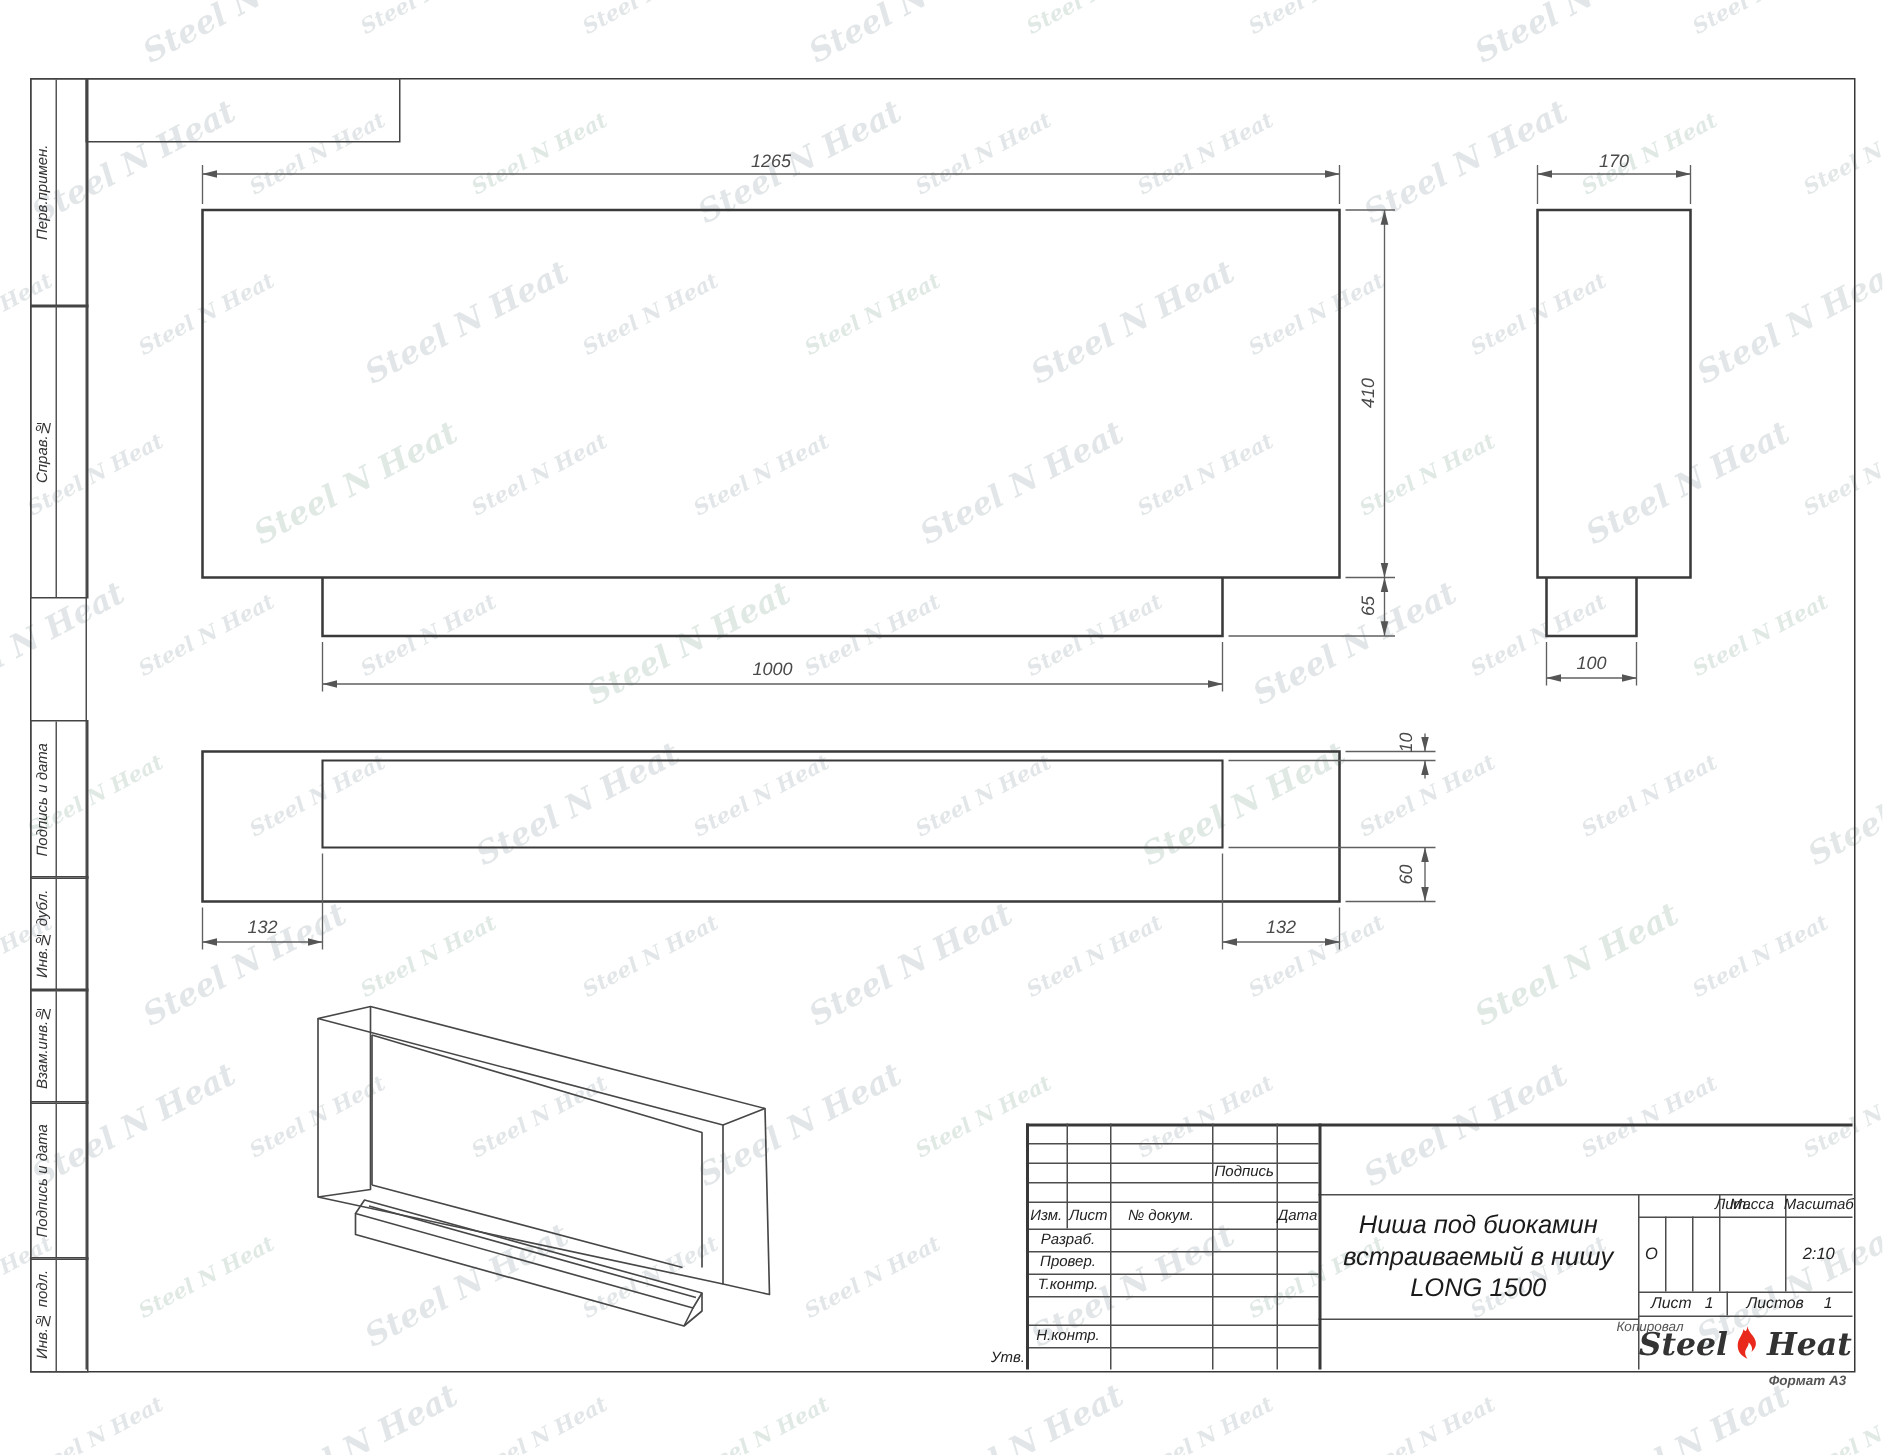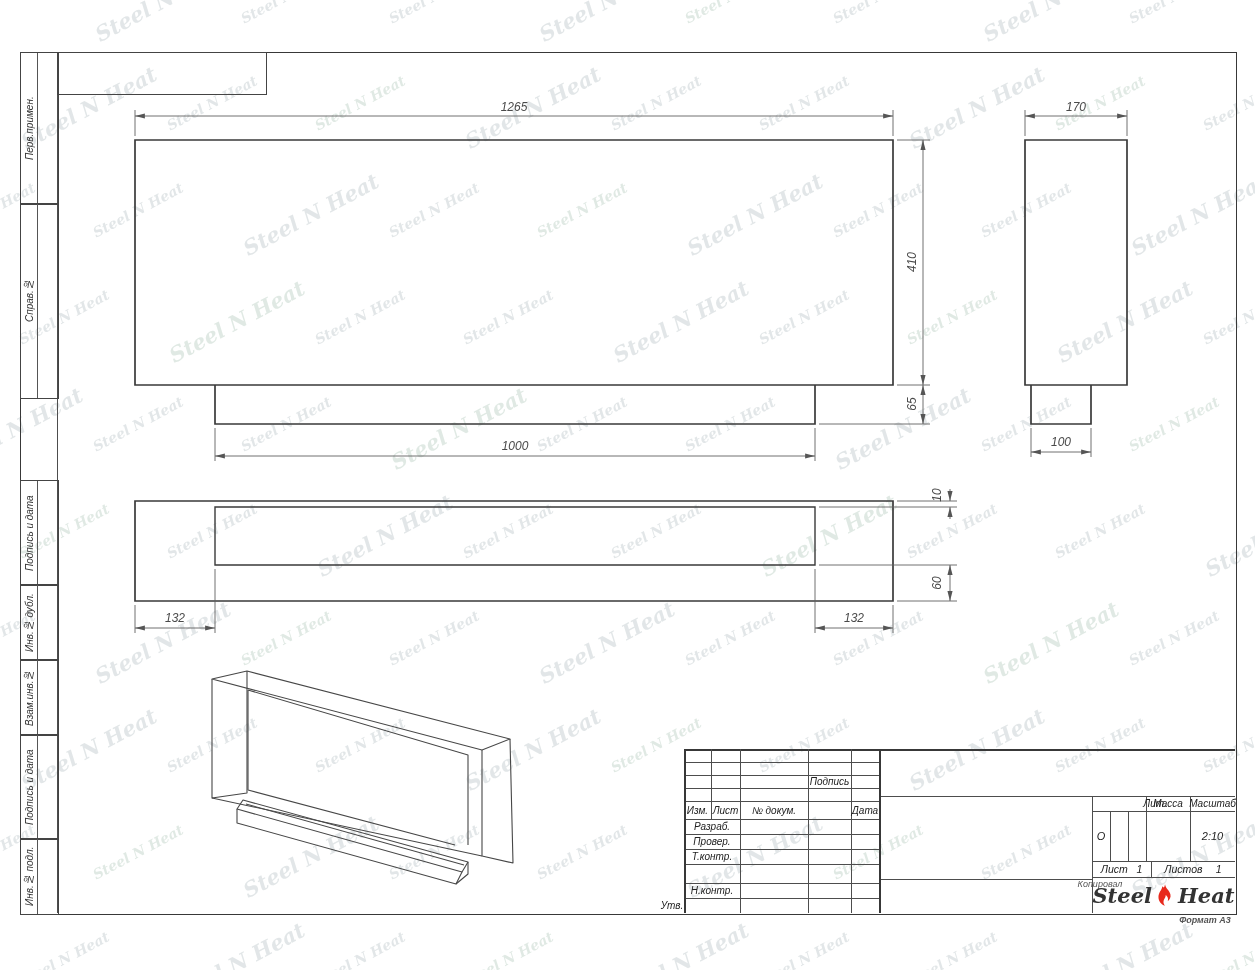--- a/index.html
+++ b/index.html
@@ -278,20 +278,25 @@
   <div class="tcell t10" style="left:711px;top:801px;width:29px;height:18px;">Лист</div>
   <div class="tcell t10" style="left:740px;top:801px;width:68px;height:18px;">№ докум.</div>
   <div class="tcell t10" style="left:808px;top:772px;width:43px;height:18px;">Подпись</div>
   <div class="tcell t10" style="left:851px;top:801px;width:28px;height:18px;">Дата</div>
   <div class="tcell t10" style="left:684px;top:819px;width:56px;height:15px;">Разраб.</div>
   <div class="tcell t10" style="left:684px;top:834px;width:56px;height:15px;">Провер.</div>
   <div class="tcell t10" style="left:684px;top:849px;width:56px;height:15px;">Т.контр.</div>
   <div class="tcell t10" style="left:684px;top:883px;width:56px;height:15px;">Н.контр.</div>
   <div class="tcell t10" style="left:644px;top:898px;width:56px;height:15px;">Утв.</div>
 
+  <div class="tcell title-cell" style="left:879px;top:796px;width:213px;height:83px;">
+    <div>Ниша под биокамин</div>
+    <div>встраиваемый в нишу</div>
+    <div>LONG 1500</div>
+  </div>
 
   <div class="tcell t10" style="left:1092px;top:796px;width:54px;height:15px;margin-left:36px;">Лит.</div>
   <div class="tcell t10" style="left:1146px;top:796px;width:44px;height:15px;">Масса</div>
   <div class="tcell t10" style="left:1190px;top:796px;width:45px;height:15px;">Масштаб</div>
   <div class="tcell t11" style="left:1092px;top:811px;width:18px;height:50px;">О</div>
   <div class="tcell t11" style="left:1190px;top:811px;width:45px;height:50px;">2:10</div>
 
   <div class="tcell paircell" style="left:1092px;top:861px;width:59px;height:16px;">
     <span>Лист</span>
     <span>1</span>

